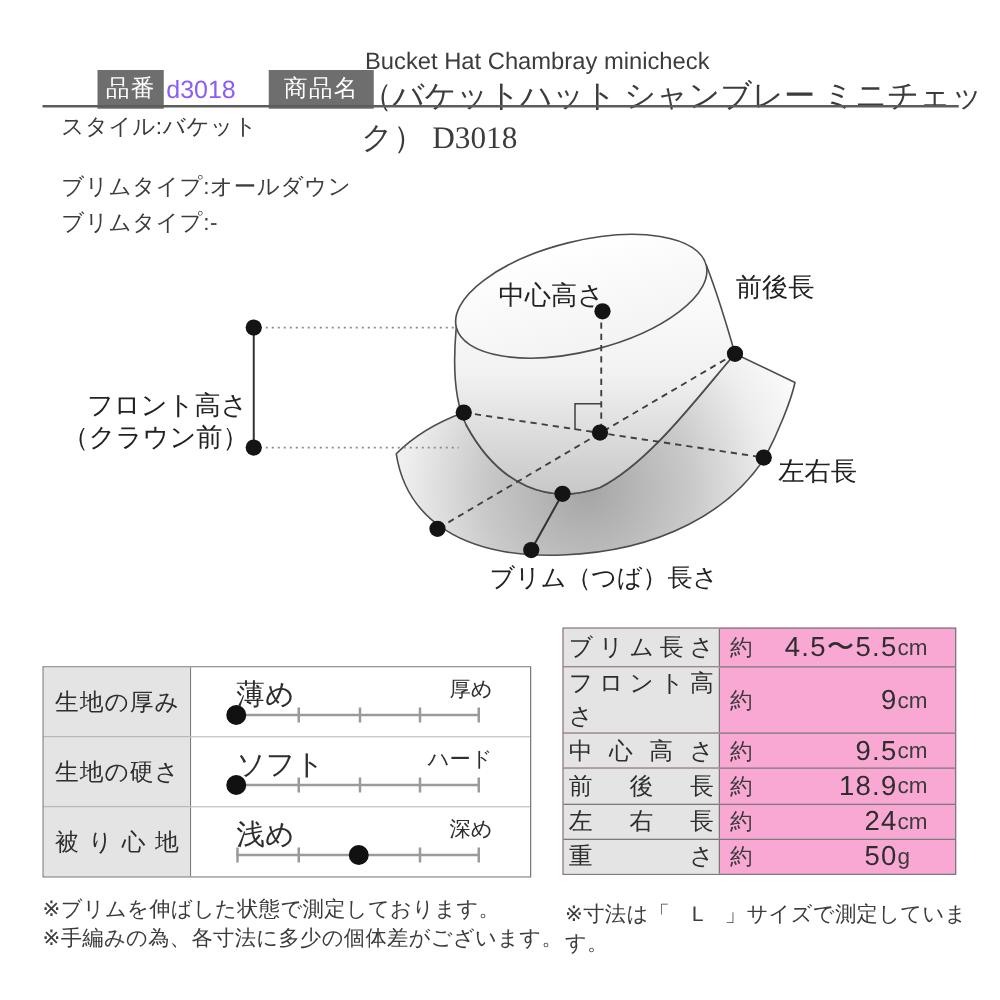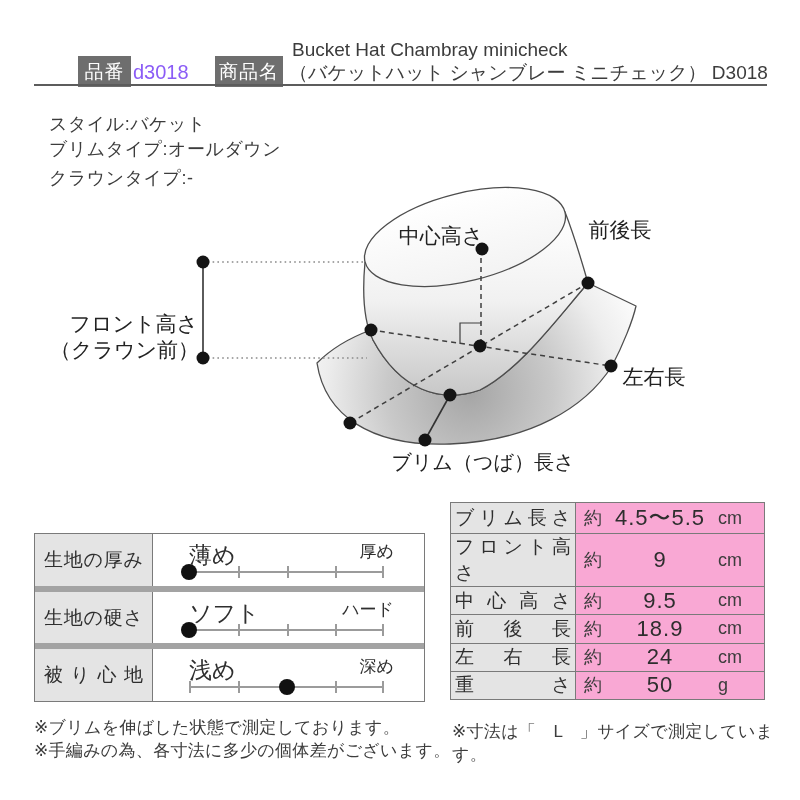--- a/index.html
+++ b/index.html
@@ -9,36 +9,36 @@
     color:#3a3a3a;overflow:hidden;
   }
   .abs{position:absolute;}
 
   
   .badge{
     background:#6e6e6e;color:#ffffff;font-size:19px;line-height:31px;
     height:31px;text-align:center;letter-spacing:1px;
   }
   #badge-part{left:38px;top:56px;width:53px;margin-left:40px;}
-  #badge-name{left:215px;top:56px;width:68px;}
+  #badge-name{left:215px;top:56px;width:84px;}
   #part-value{left:101px;top:61px;font-size:20px;color:#8b5cf6;margin-left:32px;}
   #name-line1{left:292px;top:39px;font-size:19px;color:#3c3c3c;}
-  #name-line2{left:289px;top:60px;font-size:19px;color:#3c3c3c;}
+  #name-line2{left:289px;top:60px;font-size:25px;color:#3c3c3c;font-family:Liberation Serif, serif;}
   #header-rule{left:34px;top:84px;width:733px;height:0;border-top:2px solid #5c5c5c;}
 
   
   .style-line{left:49px;font-size:18px;color:#3c3c3c;letter-spacing:0.5px;}
 
   
   #feature-table{
     left:34px;top:533px;width:391px;height:169px;
     border:1px solid #7a7a7a;box-sizing:border-box;
     display:flex;flex-direction:column;
   }
-  .f-row{flex:1;display:flex;border-top:6px solid #a3a3a3;}
+  .f-row{flex:1;display:flex;border-top:1px solid #a3a3a3;}
   .f-row:first-child{border-top:none;}
   .f-label{
     width:118px;background:#e4e4e4;border-right:1px solid #7a7a7a;
     display:flex;align-items:center;box-sizing:border-box;
     font-size:19px;color:#2e2e2e;padding:0 9px;
   }
   .f-label span{width:100%;text-align:justify;text-align-last:justify;}
   .f-slider-cell{flex:1;position:relative;background:#fff;}
   .slider{position:absolute;left:36px;right:40px;top:0;bottom:0;}
   .s-left{position:absolute;left:0;top:6px;font-size:23px;color:#2e2e2e;}
@@ -56,39 +56,39 @@
   .sp-row{flex:1;display:flex;border-top:1px solid #7a7a7a;}
   .sp-row:first-child{border-top:none;}
   .sp-label{
     width:125px;background:#e4e4e4;border-right:1px solid #7a7a7a;
     box-sizing:border-box;display:flex;align-items:center;
     font-size:19px;color:#2e2e2e;padding:0 4px;
   }
   .sp-label span{width:100%;text-align:justify;text-align-last:justify;}
   .sp-value-cell{flex:1;display:flex;align-items:center;}
   .sp-approx{font-size:18px;color:#3c3c3c;padding-left:8px;}
-  .sp-num{flex:1;text-align:center;font-size:22px;color:#2e2e2e;letter-spacing:1px;}
+  .sp-num{flex:1;text-align:right;font-size:22px;color:#2e2e2e;letter-spacing:1px;}
   .sp-unit{width:46px;font-size:18px;color:#3c3c3c;}
 
   
   .note{font-size:17px;color:#3c3c3c;letter-spacing:0.3px;}
 </style>
 </head>
 <body>
 
 <div class="abs badge" id="badge-part">品番</div>
 <div class="abs" id="part-value">d3018</div>
 <div class="abs badge" id="badge-name">商品名</div>
 <div class="abs" id="name-line1">Bucket Hat Chambray minicheck</div>
 <div class="abs" id="name-line2">（バケットハット シャンブレー ミニチェック） D3018</div>
 <div class="abs" id="header-rule"></div>
 
-<div class="abs style-line" style="top:112px">スタイル:バケット</div>
+<div class="abs style-line" style="top:89px">スタイル:バケット</div>
 <div class="abs style-line" style="top:137px">ブリムタイプ:オールダウン</div>
-<div class="abs style-line" style="top:166px">クラウンタイプ:-</div>
+<div class="abs style-line" style="top:166px">ブリムタイプ:-</div>
 
 <svg class="abs" style="left:60px;top:175px" width="680" height="315" viewBox="60 175 680 315">
   <defs>
     <linearGradient id="gCrown" gradientUnits="userSpaceOnUse" x1="0" y1="215" x2="0" y2="405">
       <stop offset="0" stop-color="#ffffff"></stop>
       <stop offset="0.45" stop-color="#f1f1f1"></stop>
       <stop offset="1" stop-color="#c3c3c3"></stop>
     </linearGradient>
     <radialGradient id="gBrim" gradientUnits="userSpaceOnUse" cx="470" cy="392" r="185">
       <stop offset="0" stop-color="#a5a5a5"></stop>

